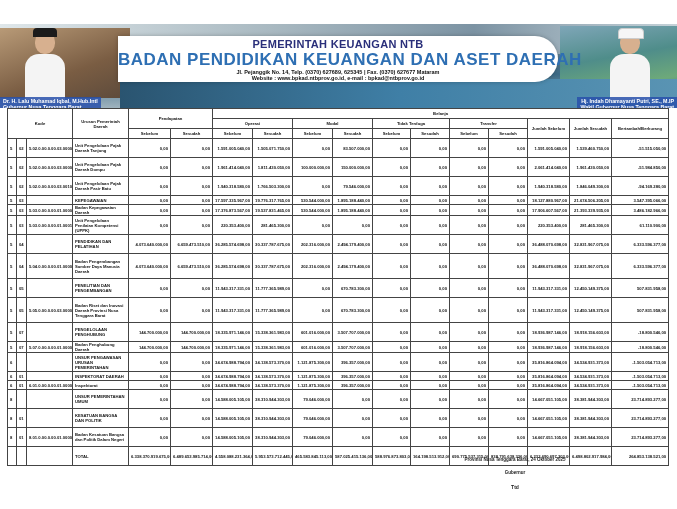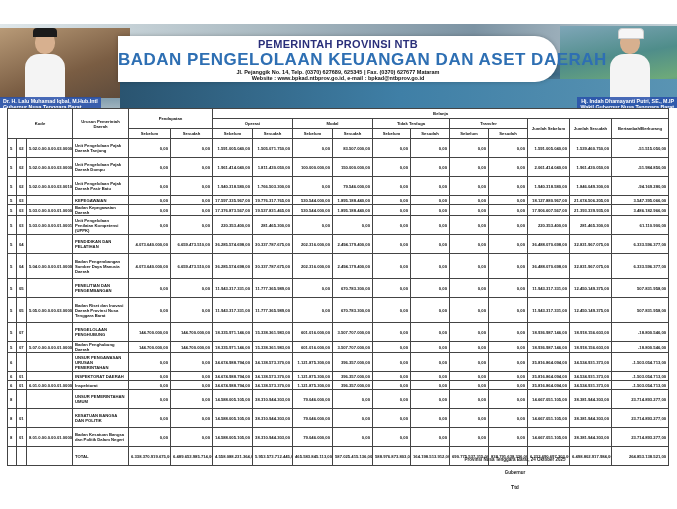--- a/index.html
+++ b/index.html
@@ -49,22 +49,22 @@
     <div class="body"></div>
       <div class="head"></div>
       <div class="cap"></div>
   </div>
   <div class="person p-right">
     <div class="body"></div>
       <div class="head"></div>
       <div class="cap"></div>
   </div>
   <div class="panel">
-    <div class="t1">PEMERINTAH PROVINSI NTB</div>
-    <div class="t2">BADAN PENGELOLAAN KEUANGAN DAN ASET DAERAH</div>
+    <div class="t1">PEMERINTAH KEUANGAN NTB</div>
+    <div class="t2">BADAN PENDIDIKAN KEUANGAN DAN ASET DAERAH</div>
     <div class="t3">
       <div>Jl. Pejanggik No. 14, Telp. (0370) 627689, 625345 | Fax. (0370) 627677 Mataram</div>
       <div>Website : www.bpkad.ntbprov.go.id, e-mail : bpkad@ntbprov.go.id</div>
     </div>
   </div>
   <div class="cap-tag cap-left">
     <div>Dr. H. Lalu Muhamad Iqbal, M.Hub.Intl</div>
     <div>Gubernur Nusa Tenggara Barat</div>
   </div>
   <div class="cap-tag cap-right">

